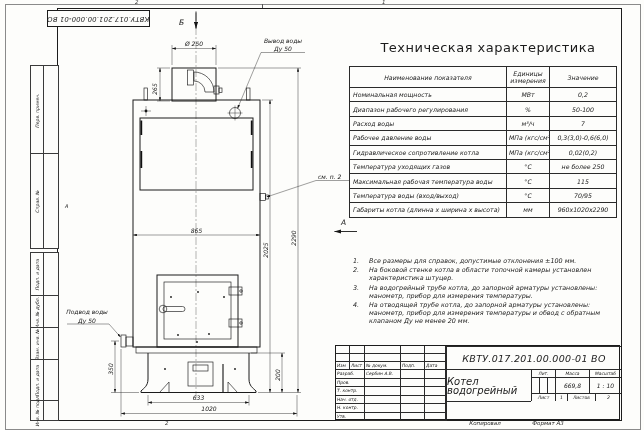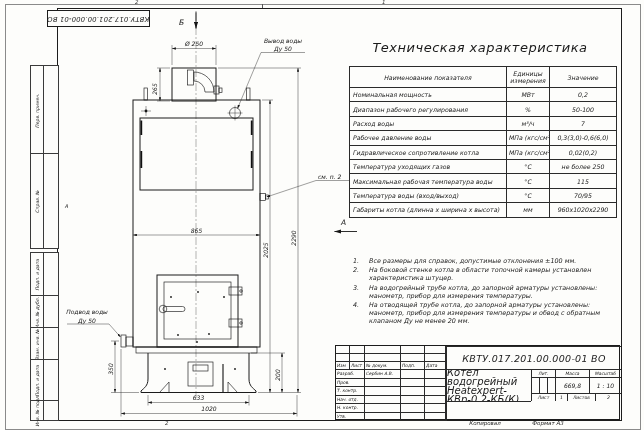--- a/index.html
+++ b/index.html
@@ -13,22 +13,22 @@
   .ztick{position:absolute;left:262px;top:4px;width:1px;height:4px;background:#555;}
   
   .vcell{position:absolute;left:30px;width:13px;border:1px solid #3a3a3a;display:flex;align-items:center;justify-content:center;overflow:visible;background:#fdfdfb;}
   .vcell span{transform:rotate(-90deg);white-space:nowrap;font-size:4.6px;font-style:italic;color:#222;}
   .vcell2{position:absolute;left:43px;width:14px;border:1px solid #3a3a3a;background:#fdfdfb;}
   
   .stamp{position:absolute;left:47px;top:10px;width:101px;height:15px;border:1.2px solid #1c1c1c;
          display:flex;align-items:center;justify-content:center;background:#fdfdfb;}
   .stamp span{transform:rotate(180deg);font-size:6.8px;font-style:italic;white-space:nowrap;letter-spacing:0.2px;}
   
-  .spec-title{position:absolute;left:344px;top:40px;width:272px;text-align:center;
-              font-size:13px;font-style:italic;letter-spacing:0.5px;}
+  .spec-title{position:absolute;left:352px;top:40px;width:272px;text-align:center;
+              font-size:13px;letter-spacing:0.5px;}
   table.spec{position:absolute;left:349px;top:66px;border-collapse:collapse;table-layout:fixed;width:267px;}
   table.spec td,table.spec th{border:0.9px solid #2a2a2a;font-size:6.2px;font-style:italic;font-weight:normal;
               padding:0 2px;overflow:hidden;white-space:nowrap;}
   table.spec th{height:20px;text-align:center;white-space:normal;line-height:7px;}
   table.spec td{height:13.4px;text-align:center;}
   table.spec td.nm{text-align:left;padding-left:3px;}
   
   .notes{position:absolute;left:353px;top:257px;width:262px;}
   .note{display:flex;font-size:6.4px;font-style:italic;line-height:8.2px;margin-bottom:1px;}
   .note .n{width:16px;flex:none;}
@@ -395,21 +395,20 @@
       <div class="g">Утв.</div>
       <div class="g"></div>
       <div class="g"></div>
         <div class="g"></div>
     </div>
 
     <div class="cell" style="left:110px;top:0;width:175px;height:23px;font-size:9.5px;letter-spacing:0.3px;">КВТУ.017.201.00.000-01 ВО</div>
 
     <div class="cell" style="left:110px;top:23px;width:85px;height:32px;flex-direction:column;font-size:10px;line-height:9px;justify-content:center;">
       <span>Котел водогрейный</span>
-      <span>Heatexpert-КВр-0,2-КБ(К)</span>
     </div>
     <div class="cell" style="left:110px;top:55px;width:85px;height:20px;"></div>
 
     <div class="cell" style="left:195px;top:23px;width:24px;height:8px;font-size:4.4px;">Лит.</div>
     <div class="cell" style="left:219px;top:23px;width:34px;height:8px;font-size:4.4px;">Масса</div>
     <div class="cell" style="left:253px;top:23px;width:32px;height:8px;font-size:4.4px;">Масштаб</div>
     <div class="cell" style="left:195px;top:31px;width:8px;height:16px;"></div>
     <div class="cell" style="left:203px;top:31px;width:8px;height:16px;"></div>
     <div class="cell" style="left:211px;top:31px;width:8px;height:16px;"></div>
     <div class="cell" style="left:219px;top:31px;width:34px;height:16px;font-size:6px;">669,8</div>

